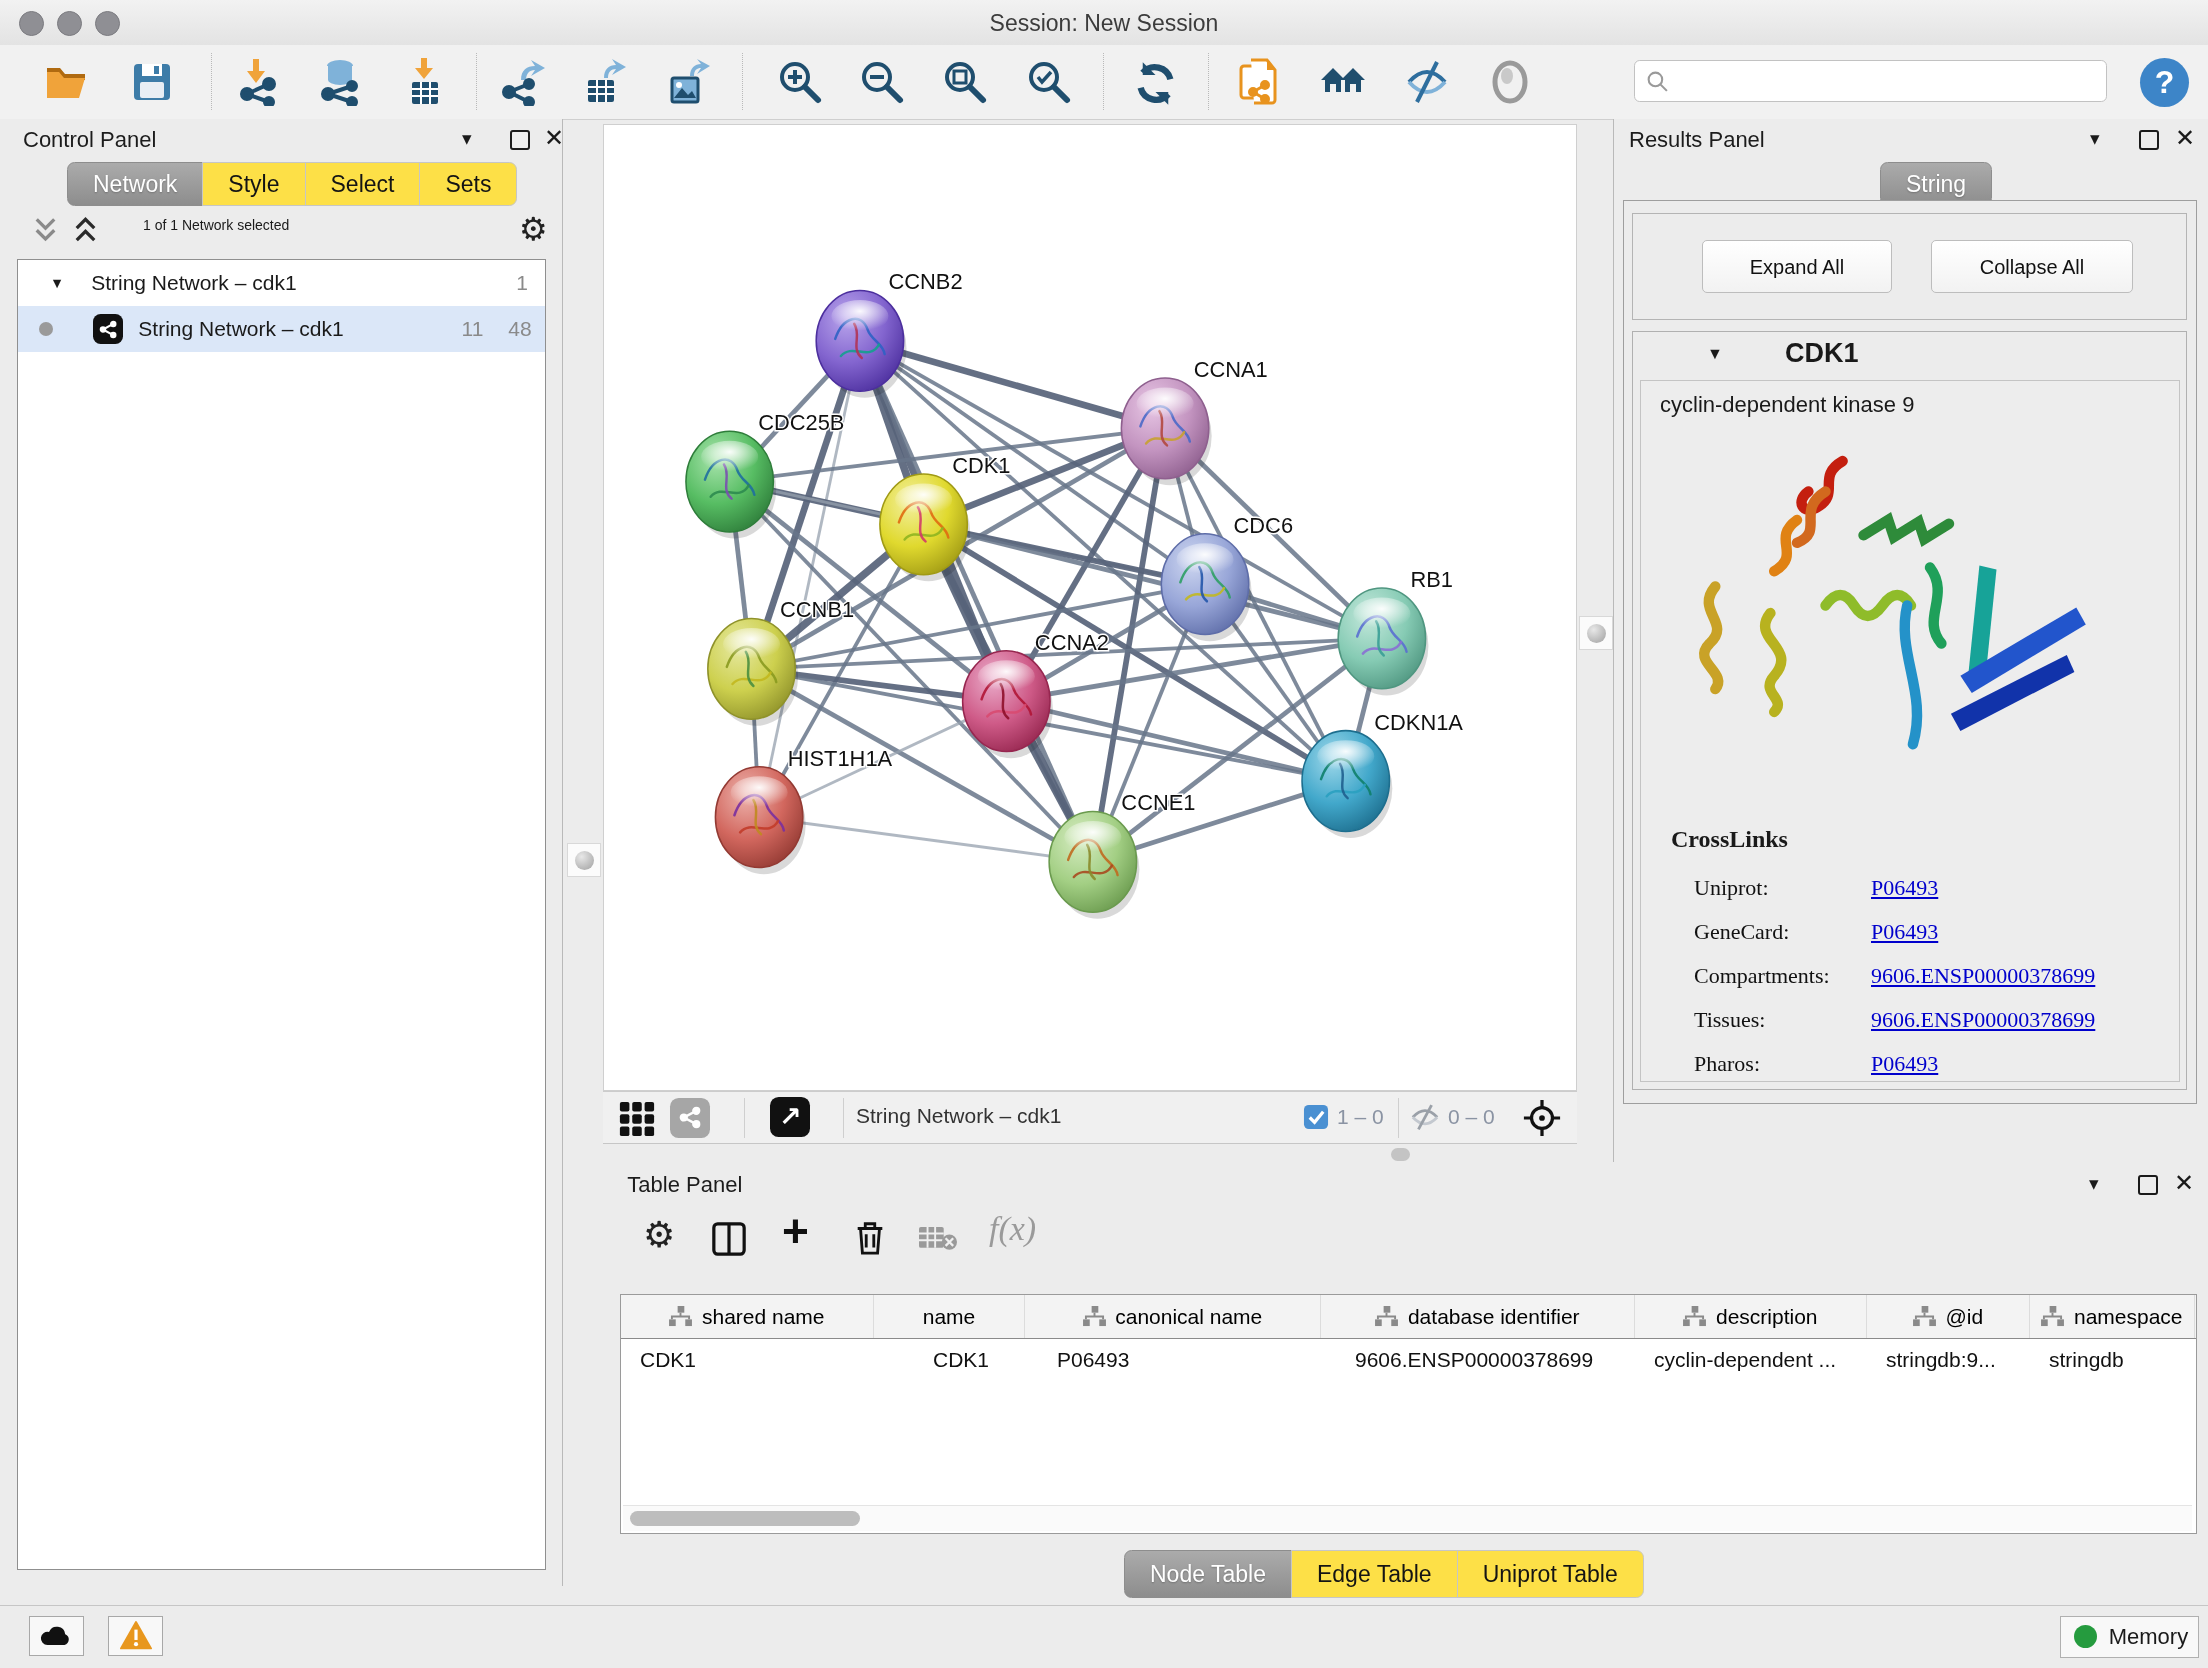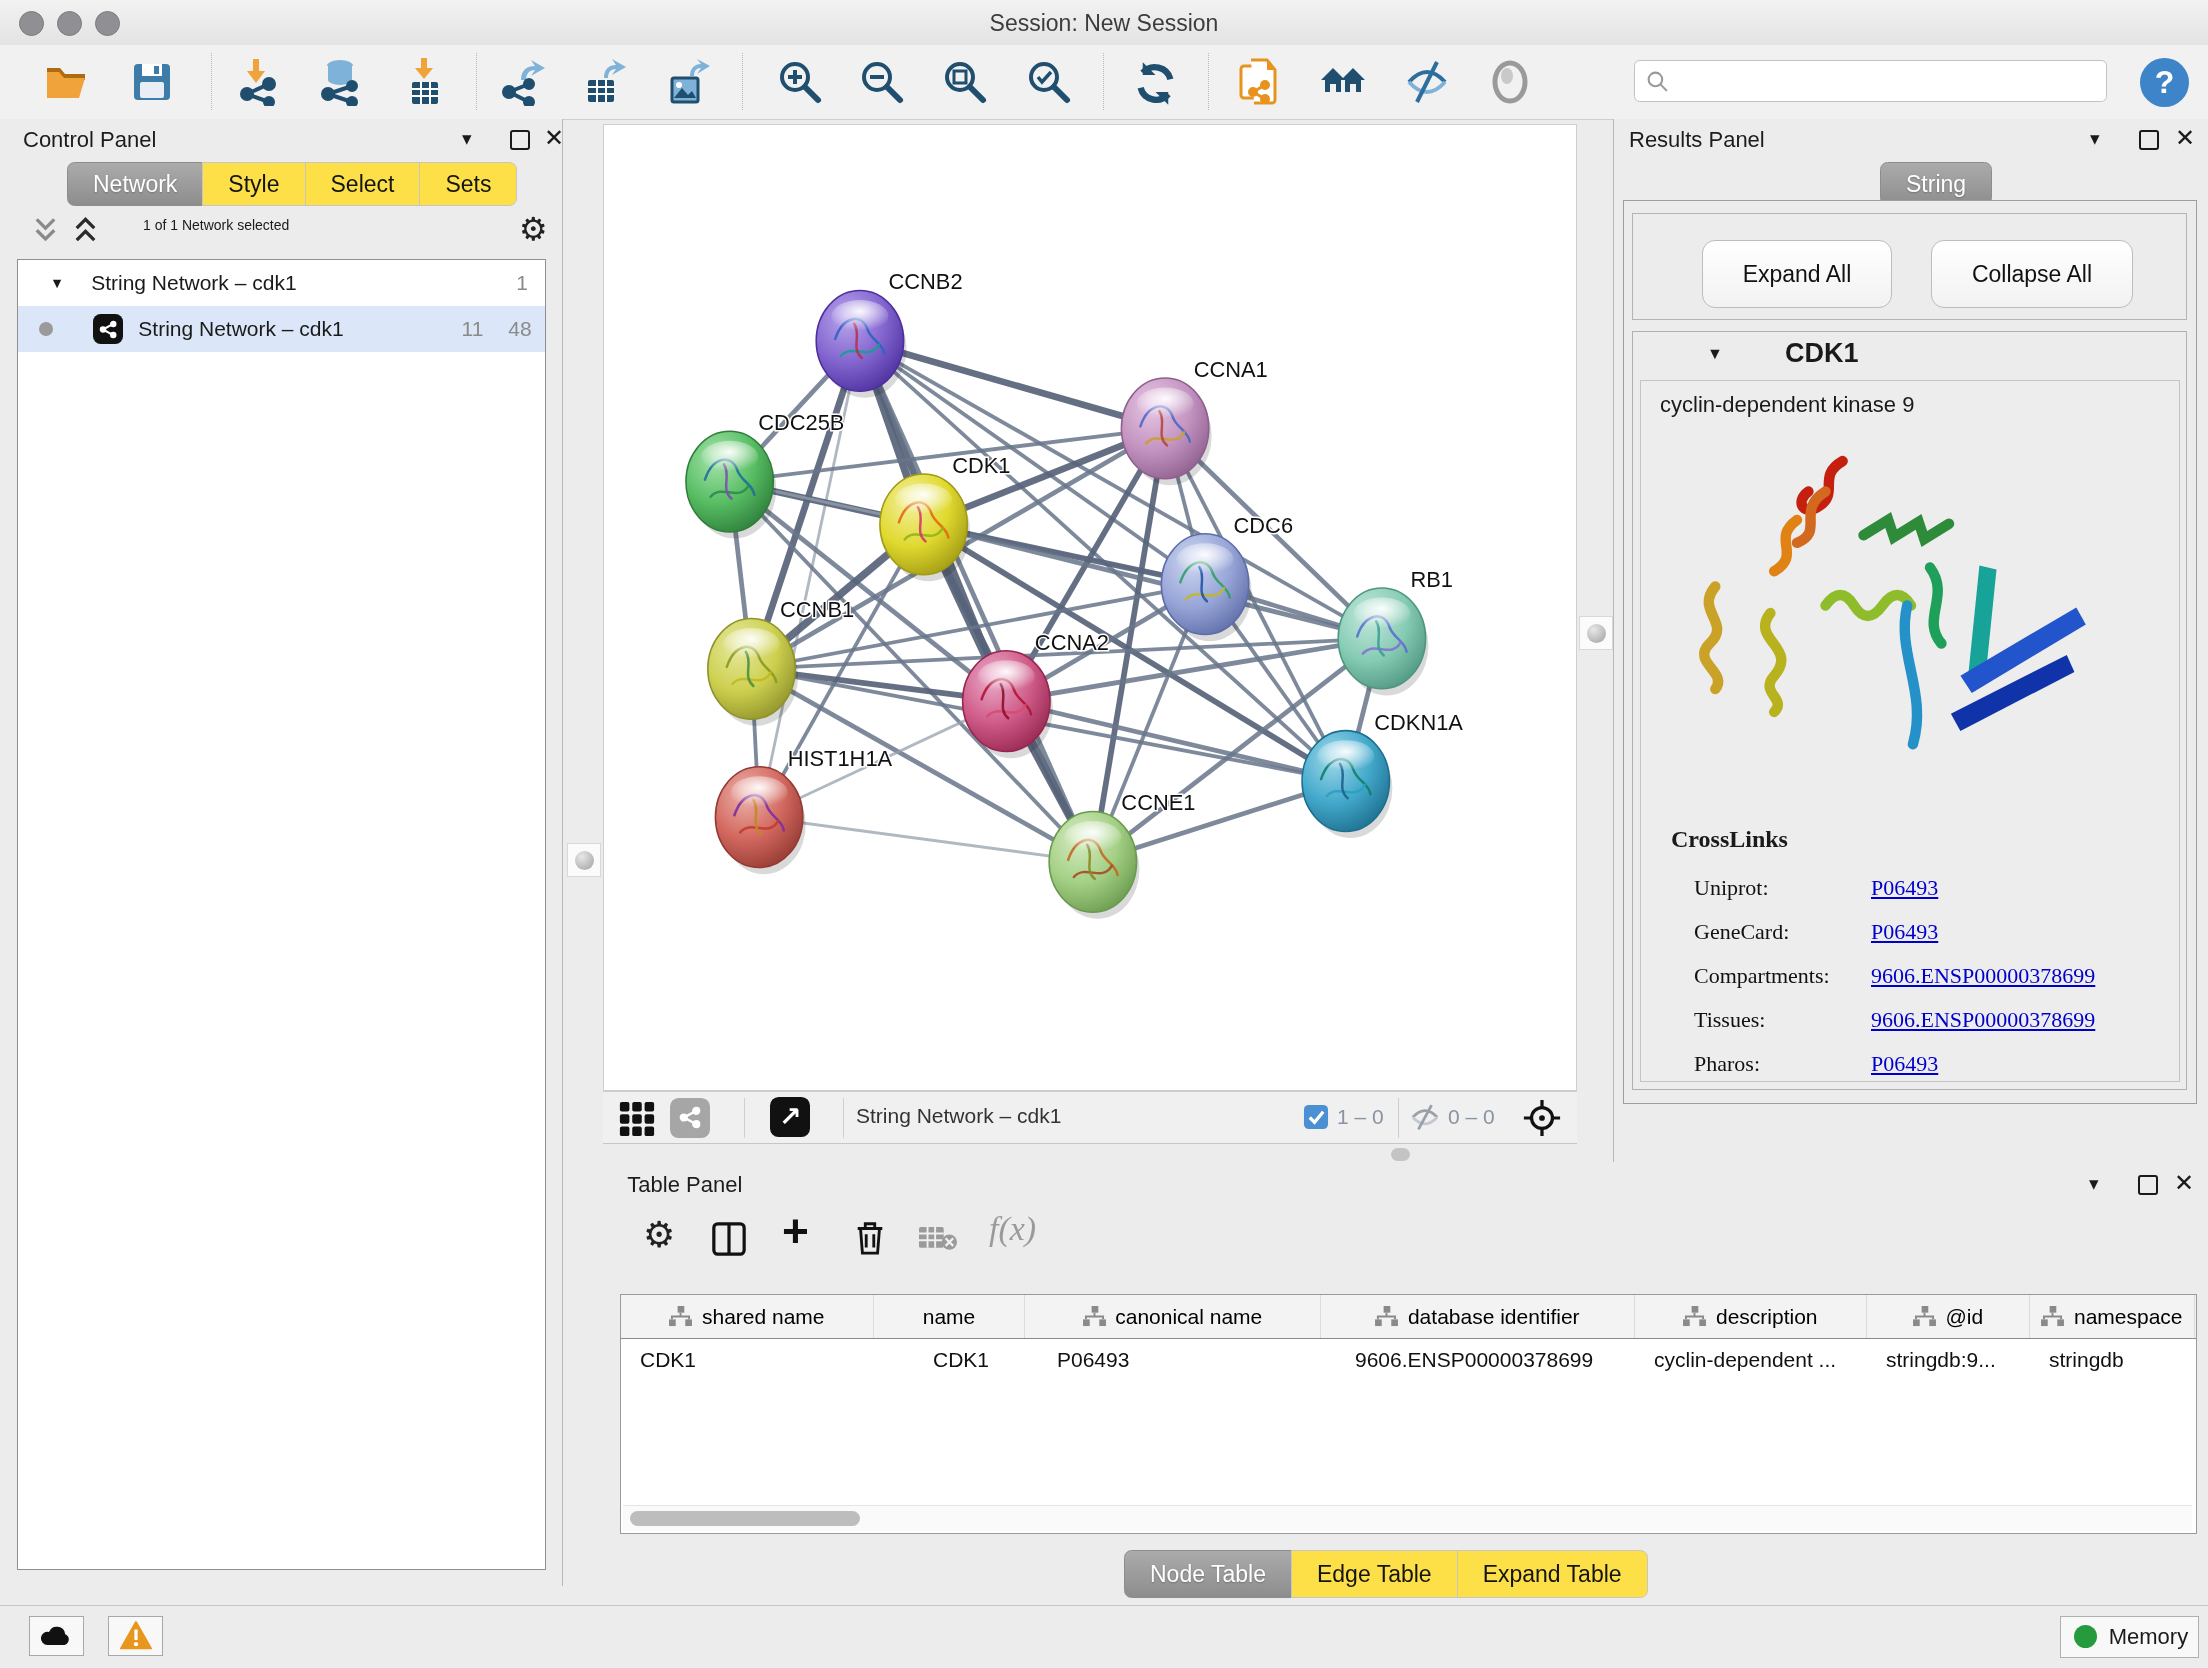--- a/index.html
+++ b/index.html
@@ -46,22 +46,22 @@
   .netbar{left:603px;top:1091px;width:974px;height:53px;background:#f0f0f0;border-top:1px solid #cccccc;
           border-bottom:1px solid #c6c6c6;box-sizing:border-box;}
   .nb-div{top:5.7px;width:0;height:40px;border-left:1px solid #cfcfcf;}
   .chip{width:40px;height:40px;border-radius:8.6px;display:flex;align-items:center;justify-content:center;}
   .splitdot{width:32px;height:32px;background:#fbfbfb;border:1px solid #d8d8d8;display:flex;align-items:center;justify-content:center;}
   .splitdot i{width:19px;height:19px;border-radius:50%;background:radial-gradient(circle at 35% 30%,#e8e8e8,#9f9f9f);display:block;}
   
   .rpanel{left:1613px;top:119px;width:595px;height:1043px;background:#ececec;border-left:1.9px solid #b9b9b9;box-sizing:border-box;}
   .rbox{left:1623px;top:200px;width:574px;height:904px;border:1.9px solid #9e9e9e;background:#ececec;box-sizing:border-box;}
   .rsub{left:1632px;top:213px;width:555px;height:107px;border:1px solid #b4b4b4;box-sizing:border-box;}
-  .rbtn{height:68px;background:linear-gradient(#ffffff,#f2f2f2);border:1px solid #bdbdbd;border-radius:13px;
-        font-size:23px;text-align:center;line-height:51px;color:#111;}
+  .rbtn{height:53px;background:linear-gradient(#ffffff,#f2f2f2);border:1px solid #bdbdbd;border-radius:5px;
+        font-size:20px;text-align:center;line-height:51px;color:#111;}
   .cdkbox{left:1632px;top:331px;width:555px;height:759px;border:1px solid #b0b0b0;box-sizing:border-box;}
   .cdkinner{left:1640px;top:380px;width:540px;height:702px;border:1px solid #c4c4c4;box-sizing:border-box;background:#ededed;}
   .serif{font-family:"Liberation Serif","DejaVu Serif",serif;}
   .xl-label{font-size:22px;color:#111;}
   .xl-link{font-size:22px;color:#0000cc;text-decoration:underline;}
   
   .tpanel{left:613px;top:1162px;width:1595px;height:443px;background:#ececec;}
   .tbox{left:620px;top:1294px;width:1577px;height:240px;background:#fff;border:1.9px solid #9a9a9a;box-sizing:border-box;}
   .thead{display:flex;height:44px;background:#f3f3f3;border-bottom:1.9px solid #8a8a8a;box-sizing:border-box;}
   .th{display:flex;align-items:center;justify-content:center;gap:9.5px;font-size:21px;color:#000000;
@@ -778,21 +778,21 @@
       <div class="td w6">stringdb</div>
     </div>
     <div class="hscroll">
       <div class="hthumb"></div>
     </div>
   </div>
 
   <div class="abs seg" style="left:1124px;top:1550px;height:46px">
     <div class="tab sel" style="height:46px;line-height:46px">Node Table</div>
     <div class="tab" style="height:46px;line-height:46px">Edge Table</div>
-    <div class="tab" style="height:46px;line-height:46px">Expand Table</div>
+    <div class="tab" style="height:46px;line-height:46px">Uniprot Table</div>
   </div>
 
   <div class="abs statusbar">
     <div class="abs sq-btn" style="left:28.5px;top:9.5px">
       <svg width="32" height="23" viewBox="0 0 34 24">
         <path d="M8 22a7 7 0 1 1 1.6-13.8 9 9 0 0 1 17.2 2.4A6 6 0 0 1 26 22z" fill="#111"></path>
       </svg>
     </div>
     <div class="abs sq-btn" style="left:108px;top:9.5px">
       <svg width="32" height="28.5" viewBox="0 0 34 30">

